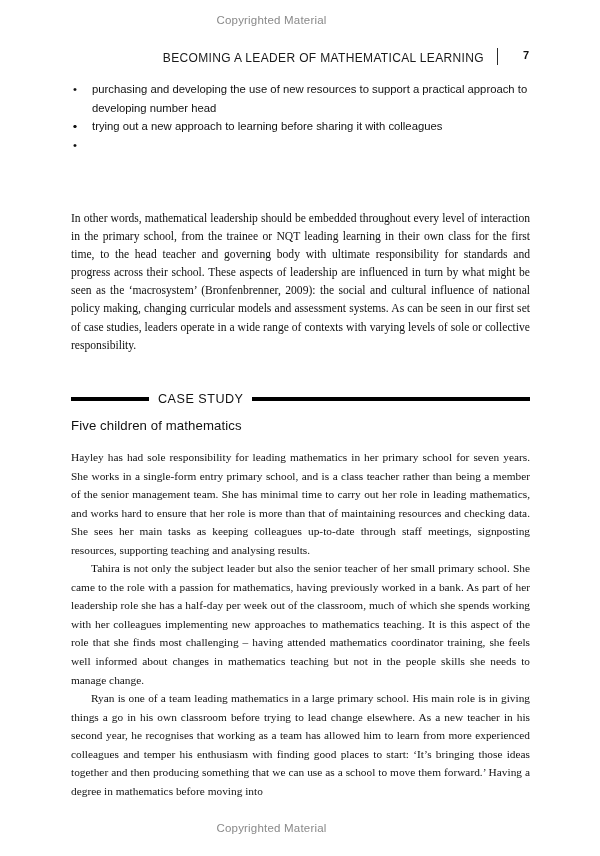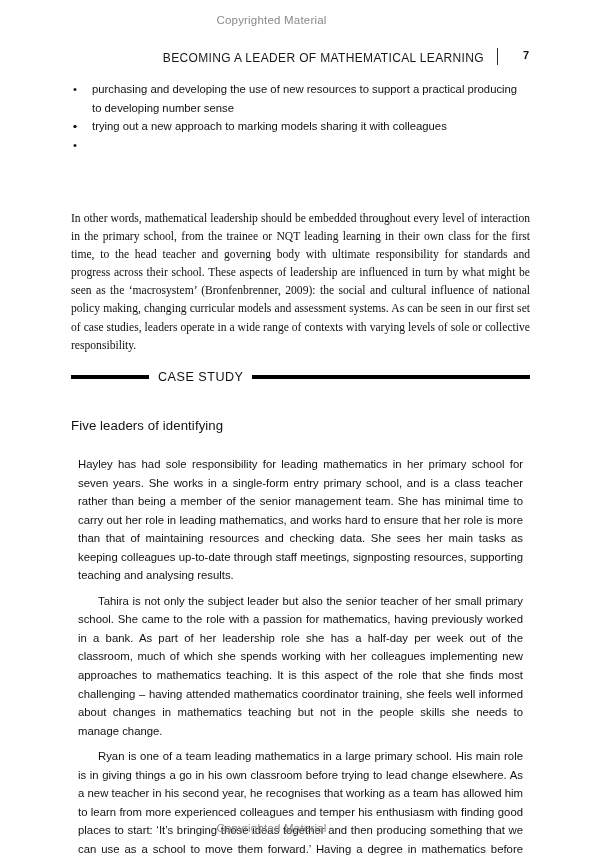--- a/index.html
+++ b/index.html
@@ -106,21 +106,21 @@
     line-height: 18.1px;
     text-align: justify;
     color: #0f0f0f;
     -webkit-hyphens: none;
     hyphens: none;
   }
 
   
   .case-head {
     position: absolute;
-    top: 367px;
+    top: 389px;
     left: 71px;
     width: 459px;
     height: 20px;
     display: flex;
     align-items: center;
   }
   .case-rule {
     height: 4px;
     background: #000000;
     flex: 0 0 auto;
@@ -151,62 +151,62 @@
     top: 448px;
     left: 71px;
     width: 459px;
     font-size: 11.35px;
     line-height: 18.55px;
     text-align: justify;
     color: #111;
     -webkit-hyphens: none;
     hyphens: none;
   }
-  .case-body p { margin: 7px; }
+  .case-body p { margin: 0; font-family: Liberation Serif, serif; }
   .case-body p.indented { text-indent: 20px; }
 </style>
 </head>
 <body>
 
 <div class="page">
 
   <div class="watermark watermark-top">Copyrighted Material</div>
 
   <div class="runhead">
     <span class="runhead-title">BECOMING A LEADER OF MATHEMATICAL LEARNING</span>
     <span class="runhead-rule"></span>
     <span class="runhead-pageno">7</span>
   </div>
 
   <div class="bullets">
     <div class="bullet-item">
       <span class="bullet-dot">•</span>
-      <span>purchasing and developing the use of new resources to support a practical producing to developing number sense</span>
-    </div>
-    <div class="bullet-item">
-      <span class="bullet-dot">•</span>
-    </div>
-    <div class="bullet-item">
-      <span class="bullet-dot">•</span>
-      <span>trying out a new approach to marking models sharing it with colleagues</span>
+      <span>purchasing and developing the use of new resources to support a practical approach to developing number head</span>
+    </div>
+    <div class="bullet-item">
+      <span class="bullet-dot">•</span>
+    </div>
+    <div class="bullet-item">
+      <span class="bullet-dot">•</span>
+      <span>trying out a new approach to learning before sharing it with colleagues</span>
     </div>
     <div class="bullet-item">
       <span class="bullet-dot">•</span>
     </div>
   </div>
 
   <div class="serif-para">In other words, mathematical leadership should be embedded throughout every level of interaction in the primary school, from the trainee or NQT leading learning in their own class for the first time, to the head teacher and governing body with ultimate responsibility for standards and progress across their school. These aspects of leadership are influenced in turn by what might be seen as the ‘macrosystem’ (Bronfenbrenner, 2009): the social and cultural influence of national policy making, changing curricular models and assessment systems. As can be seen in our first set of case studies, leaders operate in a wide range of contexts with varying levels of sole or collective responsibility.</div>
 
   <div class="case-head">
     <span class="case-rule case-rule-left"></span>
     <span class="case-label">CASE STUDY</span>
     <span class="case-rule case-rule-right"></span>
   </div>
 
-  <div class="case-subhead">Five leaders of identifying</div>
+  <div class="case-subhead">Five children of mathematics</div>
 
   <div class="case-body">
     <p>Hayley has had sole responsibility for leading mathematics in her primary school for seven years. She works in a single-form entry primary school, and is a class teacher rather than being a member of the senior management team. She has minimal time to carry out her role in leading mathematics, and works hard to ensure that her role is more than that of maintaining resources and checking data. She sees her main tasks as keeping colleagues up-to-date through staff meetings, signposting resources, supporting teaching and analysing results.</p>
     <p class="indented">Tahira is not only the subject leader but also the senior teacher of her small primary school. She came to the role with a passion for mathematics, having previously worked in a bank. As part of her leadership role she has a half-day per week out of the classroom, much of which she spends working with her colleagues implementing new approaches to mathematics teaching. It is this aspect of the role that she finds most challenging – having attended mathematics coordinator training, she feels well informed about changes in mathematics teaching but not in the people skills she needs to manage change.</p>
     <p class="indented">Ryan is one of a team leading mathematics in a large primary school. His main role is in giving things a go in his own classroom before trying to lead change elsewhere. As a new teacher in his second year, he recognises that working as a team has allowed him to learn from more experienced colleagues and temper his enthusiasm with finding good places to start: ‘It’s bringing those ideas together and then producing something that we can use as a school to move them forward.’ Having a degree in mathematics before moving into</p>
   </div>
 
   <div class="watermark watermark-bottom">Copyrighted Material</div>
 
 </div>

